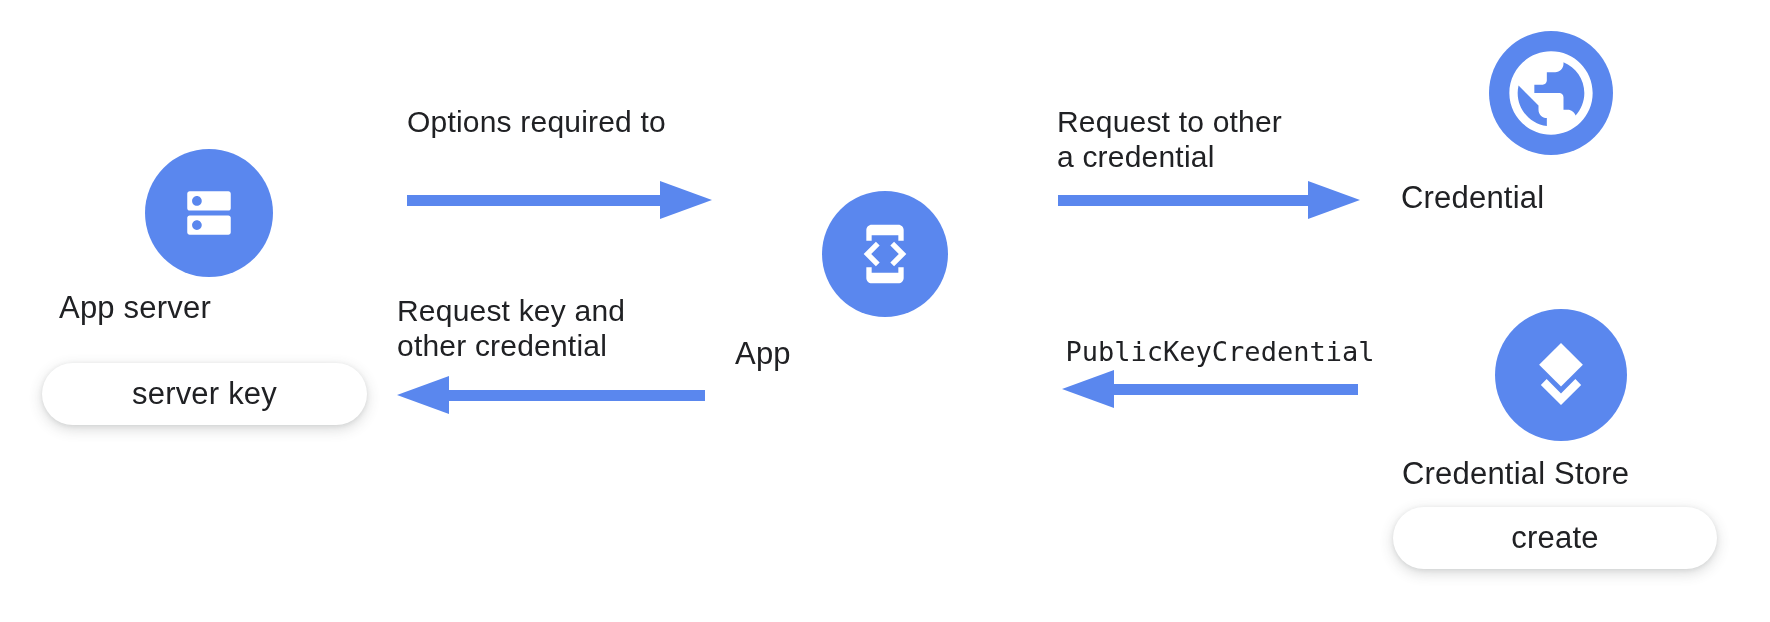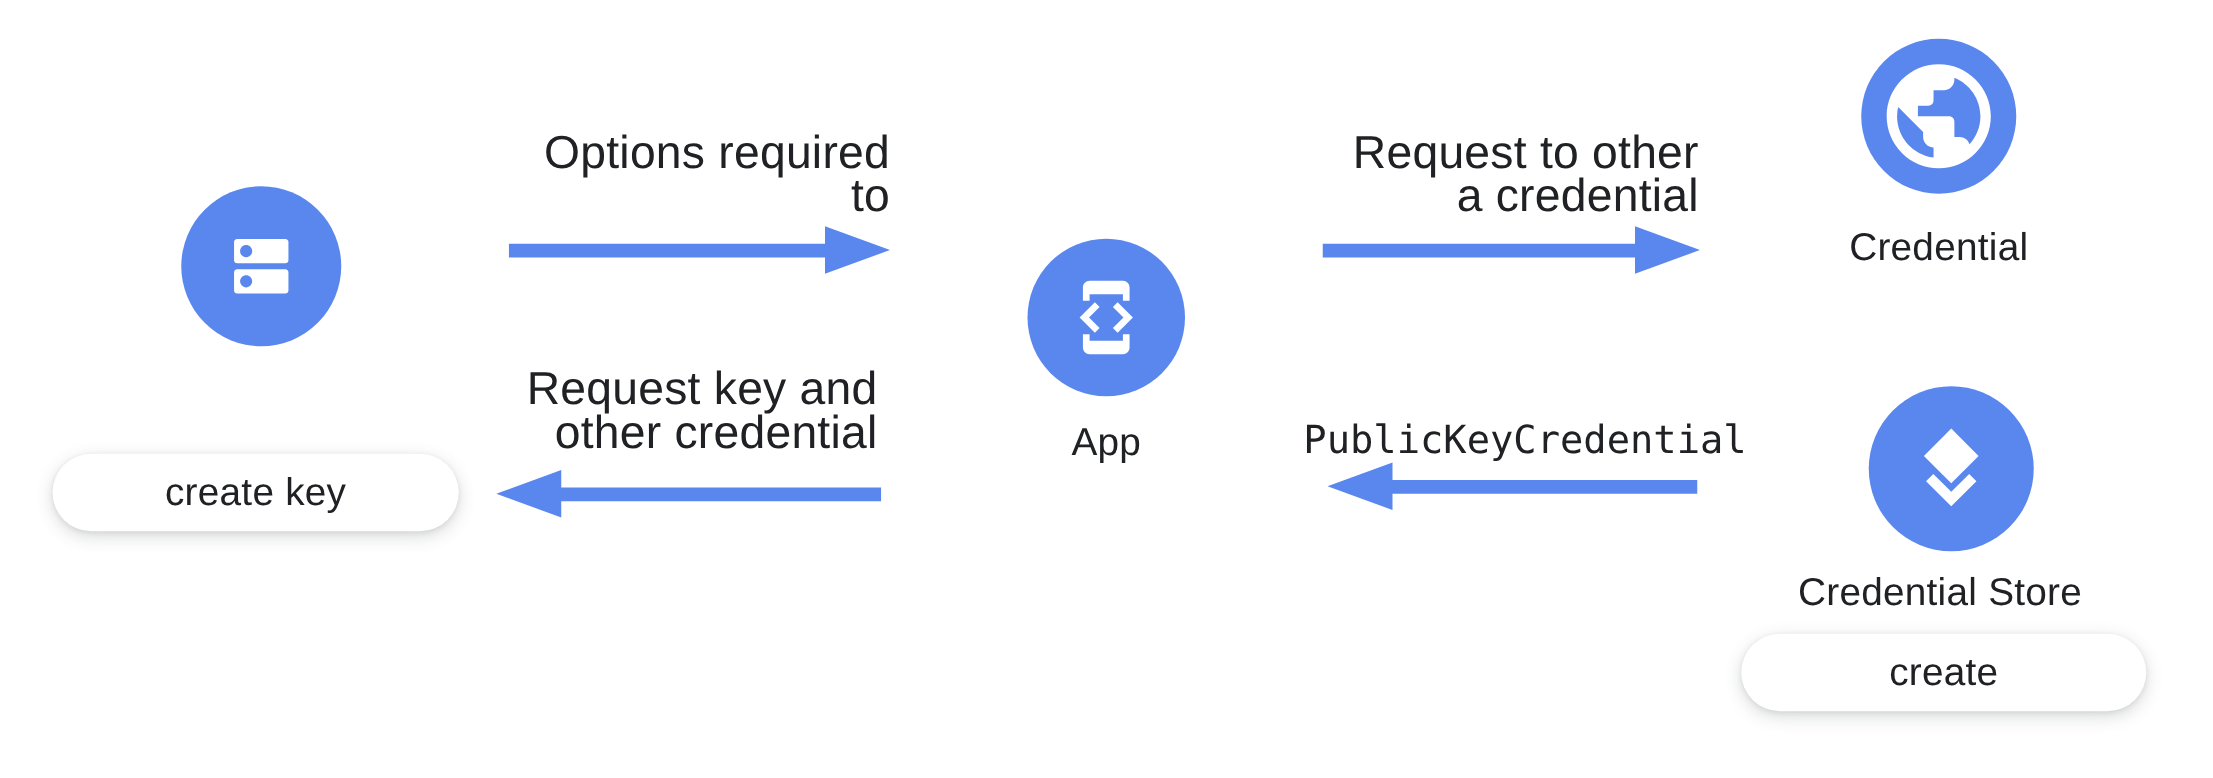--- a/index.html
+++ b/index.html
@@ -21,36 +21,36 @@
     display: flex;
     align-items: center;
     justify-content: center;
   }
   .circle svg { display: block; }
   .node-label {
     position: absolute;
     color: var(--text, #202124);
     font-size: 31px;
     line-height: 36px;
-    text-align: center;
+    text-align: left;
     letter-spacing: 0.2px;
   }
   .caption {
     position: absolute;
     color: var(--text, #202124);
-    font-size: 37px;
+    font-size: 30px;
     line-height: 35px;
-    text-align: right;
+    text-align: left;
     letter-spacing: 0.2px;
   }
   .caption-mono {
     position: absolute;
     color: var(--text, #202124);
     font-family: "DejaVu Sans Mono", "Liberation Mono", monospace;
-    font-size: 31px;
+    font-size: 27px;
     line-height: 32px;
     text-align: center;
     white-space: nowrap;
   }
   .pill {
     position: absolute;
     background: var(--pill-bg, #ffffff);
     border-radius: 999px;
     box-shadow: 0 4px 14px rgba(60,64,67,0.20), 0 1px 4px rgba(60,64,67,0.10);
     display: flex;
@@ -69,22 +69,23 @@
 
 <div class="canvas">
 
   <div class="circle" style="left:145px; top:149px; width:128px; height:128px;">
     <span>
       <svg width="58" height="58" viewBox="0 0 24 24" fill="#ffffff">
         <path d="M20 13H4c-.55 0-1 .45-1 1v6c0 .55.45 1 1 1h16c.55 0 1-.45 1-1v-6c0-.55-.45-1-1-1zM7 19c-1.1 0-2-.9-2-2s.9-2 2-2 2 .9 2 2-.9 2-2 2zM20 3H4c-.55 0-1 .45-1 1v6c0 .55.45 1 1 1h16c.55 0 1-.45 1-1V4c0-.55-.45-1-1-1zM7 9c-1.1 0-2-.9-2-2s.9-2 2-2 2 .9 2 2-.9 2-2 2z"></path>
       </svg>
     </span>
   </div>
+  <div class="node-label" style="left:59px; top:290px; width:300px;">App server</div>
   <div class="pill" style="left:42px; top:363px; width:325px; height:62px;">
-    <span>create key</span>
+    <span>server key</span>
   </div>
 
   <div class="caption" style="left:407px; top:104px; width:305px;">
     <div>Options required to</div>
   </div>
   <div class="arrow" style="left:407px; top:180px;">
     <svg width="305" height="40">
       <rect class="shaft" x="0" y="15" width="258" height="11"></rect>
       <polygon class="head" points="253,1 253,39 305,20"></polygon>
     </svg>

